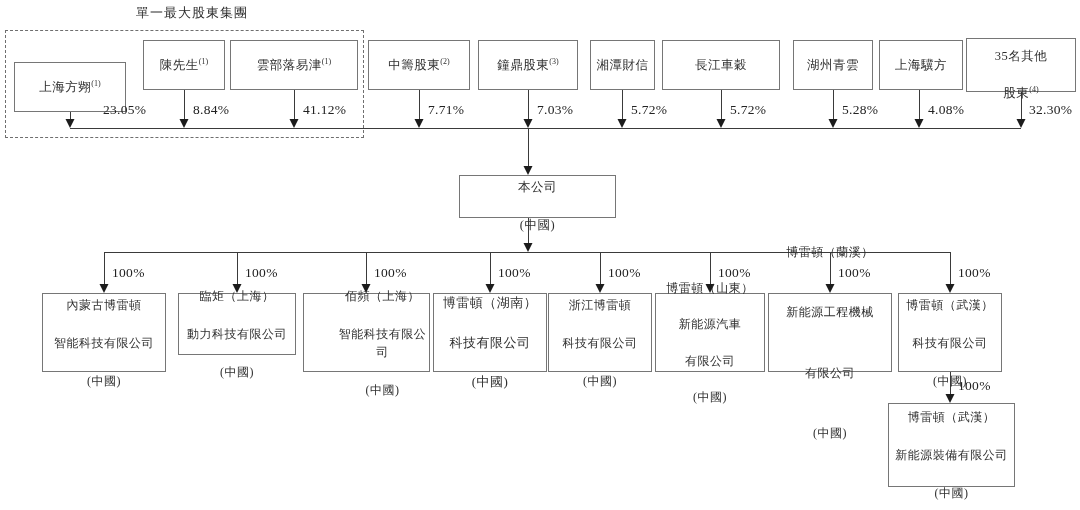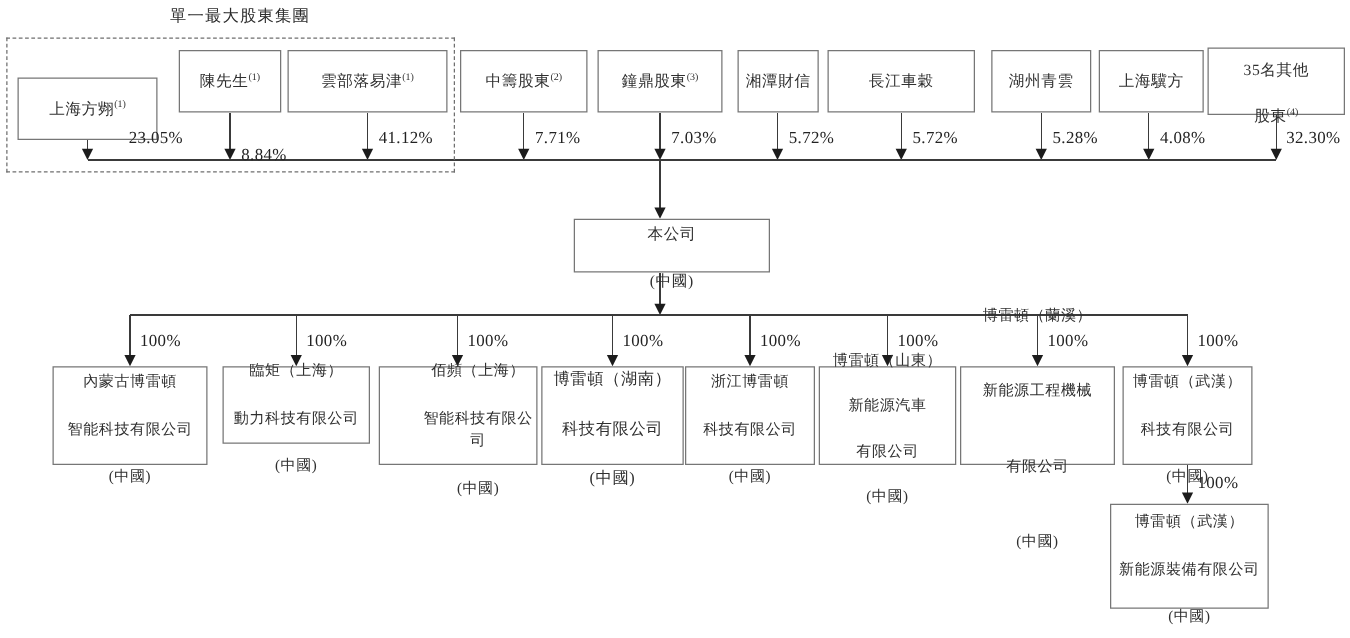--- a/index.html
+++ b/index.html
@@ -118,21 +118,21 @@
   </div>
   <div class="node" style="left:879px;top:40px;width:84px;height:50px;">
     <span><span>上海驥方</span></span>
   </div>
   <div class="node" style="left:966px;top:38px;width:110px;height:54px;line-height:1.35;">
     <span class="ln">35名其他</span>
     <span class="ln"><span>股東</span><sup>(4)</sup></span>
   </div>
 
   <div class="pct" style="left:79px;top:102px;margin-left:24px;">23.05%</div>
-  <div class="pct" style="left:193px;top:116px;">8.84%</div>
+  <div class="pct" style="left:193px;top:102px;">8.84%</div>
   <div class="pct" style="left:303px;top:102px;">41.12%</div>
   <div class="pct" style="left:428px;top:102px;">7.71%</div>
   <div class="pct" style="left:537px;top:102px;">7.03%</div>
   <div class="pct" style="left:631px;top:102px;">5.72%</div>
   <div class="pct" style="left:730px;top:102px;">5.72%</div>
   <div class="pct" style="left:842px;top:102px;">5.28%</div>
   <div class="pct" style="left:928px;top:102px;">4.08%</div>
   <div class="pct" style="left:1029px;top:102px;">32.30%</div>
 
   <div class="node" style="left:459px;top:175px;width:157px;height:43px;line-height:1.4;">

